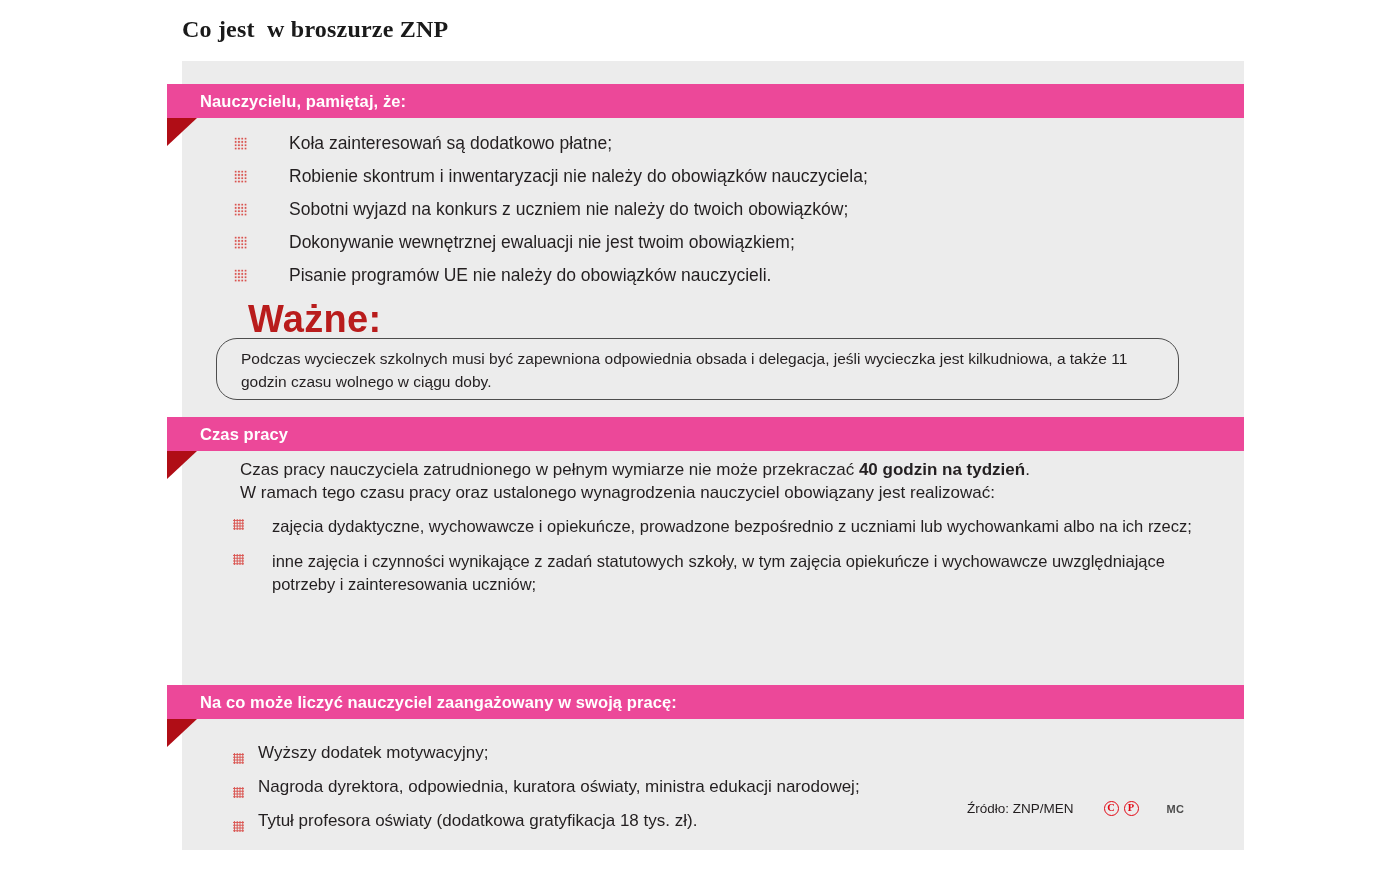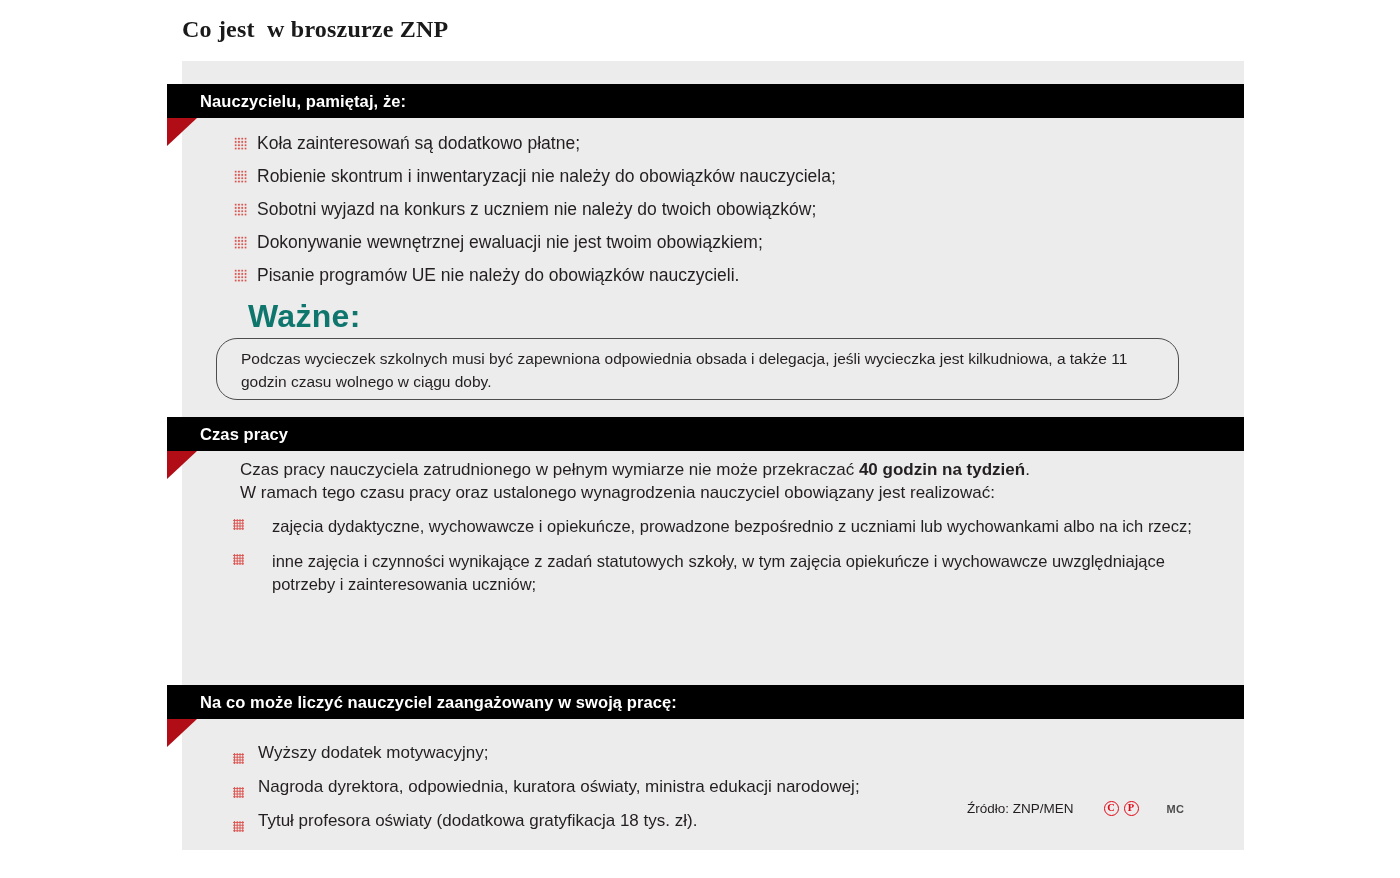--- a/index.html
+++ b/index.html
@@ -46,21 +46,21 @@
     height: 789px;
     background: #ececec;
   }
 
   
   .ribbon {
     position: absolute;
     left: 155px;
     width: 1077px;
     height: 34px;
-    background: #000000;
+    background: #ec4899;
   }
   .ribbon .ribbon-label {
     position: absolute;
     left: 33px;
     top: 50%;
     transform: translateY(-50%);
     color: #ffffff;
     font-size: 16.5px;
     font-weight: bold;
     letter-spacing: 0.1px;
@@ -113,39 +113,39 @@
   
   .list1 {
     position: absolute;
     left: 222px;
     top: 132px;
     width: 900px;
   }
   .list1 .row {
     display: flex;
     align-items: flex-start;
-    gap: 10px;
+    gap: 42px;
     height: 33px;
   }
   .list1 .row .txt {
     font-size: 17.5px;
     line-height: 22px;
     color: #231f20;
     white-space: nowrap;
   }
 
   
   .wazne {
     position: absolute;
     left: 236px;
     top: 298px;
-    font-size: 32px;
+    font-size: 38px;
     font-weight: bold;
     letter-spacing: 0.3px;
-    color: #0f766e;
+    color: #b91c1c;
   }
   .notebox {
     position: absolute;
     left: 204px;
     top: 338px;
     width: 963px;
     height: 62px;
     border: 1.4px solid #4d4d4d;
     border-radius: 21px;
     background: #ececec;

